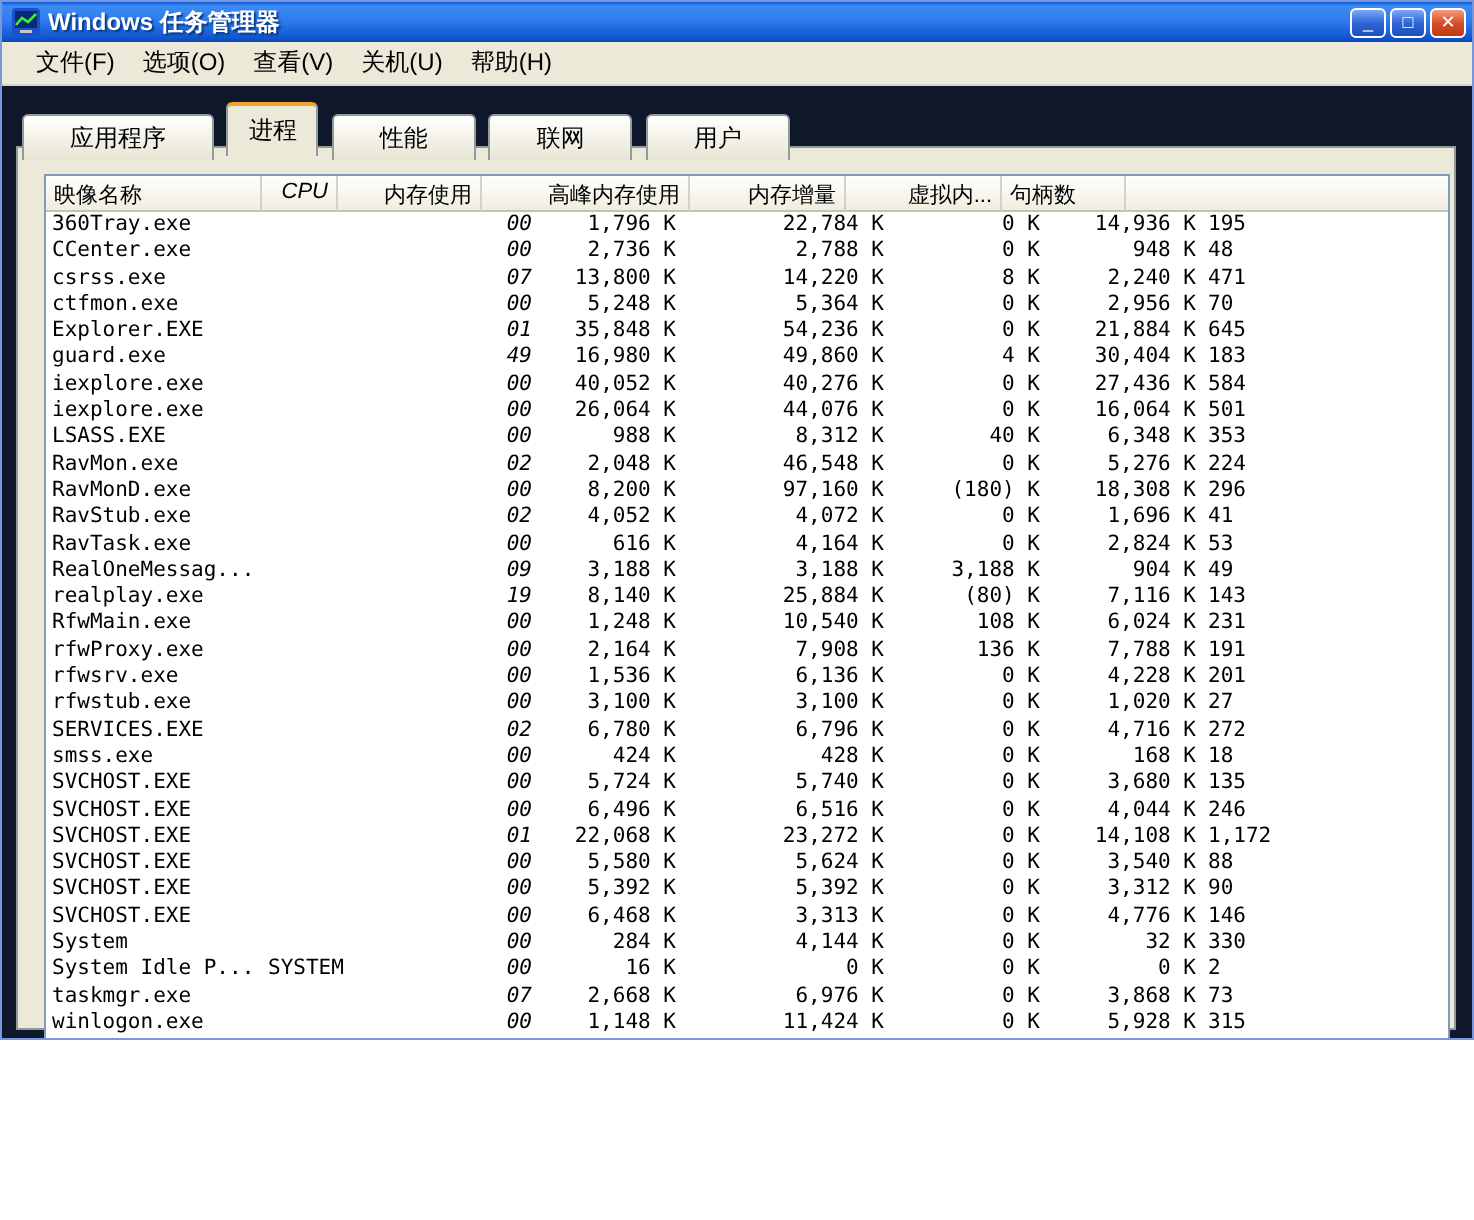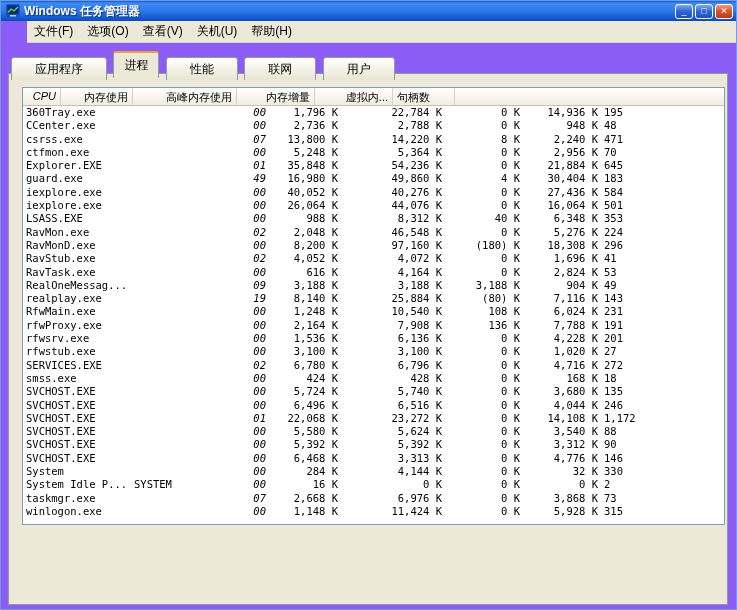--- a/index.html
+++ b/index.html
@@ -1,21 +1,21 @@
 <!DOCTYPE html>
 <html><head>
 <meta charset="utf-8">
 <style>
   * { box-sizing: border-box; }
   html,body { margin:0; padding:0; background:#fff; }
   body { font-family:"Liberation Sans", sans-serif; }
 
   .window {
-    position:relative; width:737px; height:610px;
-    background:#8b5cf6; overflow:hidden;
+    position:relative; width:737px; height:520px;
+    background:#0f172a; overflow:hidden;
     border:1px solid #7A96DF;
   }
 
   
   .titlebar {
     height:20px; display:flex; align-items:center; padding:0 3px;
     background:linear-gradient(180deg,#0A5BD6 0%,#3D8BF2 10%,#2E7CEE 45%,#1257D2 88%,#0A47B4 100%);
   }
   .app-icon { width:14px; height:14px; margin:0 4px 0 2px; display:inline-block; flex:0 0 auto; }
   .title-text {
@@ -26,22 +26,22 @@
   .tb-btn {
     width:18px; height:15px; border:1px solid #fff; border-radius:3px;
     background:linear-gradient(180deg,#7DA8F5 0%,#2F66D6 50%,#1C4FC0 100%);
     color:#fff; font-size:9px; line-height:13px; text-align:center; cursor:default;
     font-family:"Liberation Sans",sans-serif;
   }
   .tb-btn.close { background:linear-gradient(180deg,#F09C80 0%,#D8502A 50%,#BC3A14 100%); }
 
   
   .menubar {
-    height:22px; display:flex; align-items:center; padding-left:0;
-    background:#ECE9D8; border-bottom:1px solid #D8D5C8;margin-left:26px;
+    height:22px; display:flex; align-items:center; padding-left:10px;
+    background:#ECE9D8; border-bottom:1px solid #D8D5C8;
   }
   .menu-item { font-size:12px; padding:3px 7px; color:#000; white-space:nowrap; }
 
   
   .tabstrip { position:relative; margin:8px 0 0 10px; height:22px; z-index:2; }
   .tab {
     display:inline-block; vertical-align:bottom; position:relative; top:2px;
     padding:3px 23px 2px; font-size:12px; margin-right:2px;
     background:linear-gradient(180deg,#FFFFFF 0%,#F2F0E4 60%,#E8E5D4 100%);
     border:1px solid #919B9C; border-bottom:none; border-radius:3px 3px 0 0;
@@ -121,20 +121,21 @@
     <span class="tab">应用程序</span>
     <span class="tab active">进程</span>
     <span class="tab">性能</span>
     <span class="tab">联网</span>
     <span class="tab">用户</span>
   </div>
 
   <div class="tabpanel">
     <div class="listview">
       <div class="lv-header">
+        <div class="hcell col-name">映像名称</div>
         <div class="hcell col-cpu">CPU</div>
         <div class="hcell col-mem">内存使用</div>
         <div class="hcell col-peak">高峰内存使用</div>
         <div class="hcell col-delta">内存增量</div>
         <div class="hcell col-vm">虚拟内...</div>
         <div class="hcell col-handles">句柄数</div>
         <div class="hcell col-filler"></div>
       </div>
       <div class="lv-body">
           <div class="trow">

